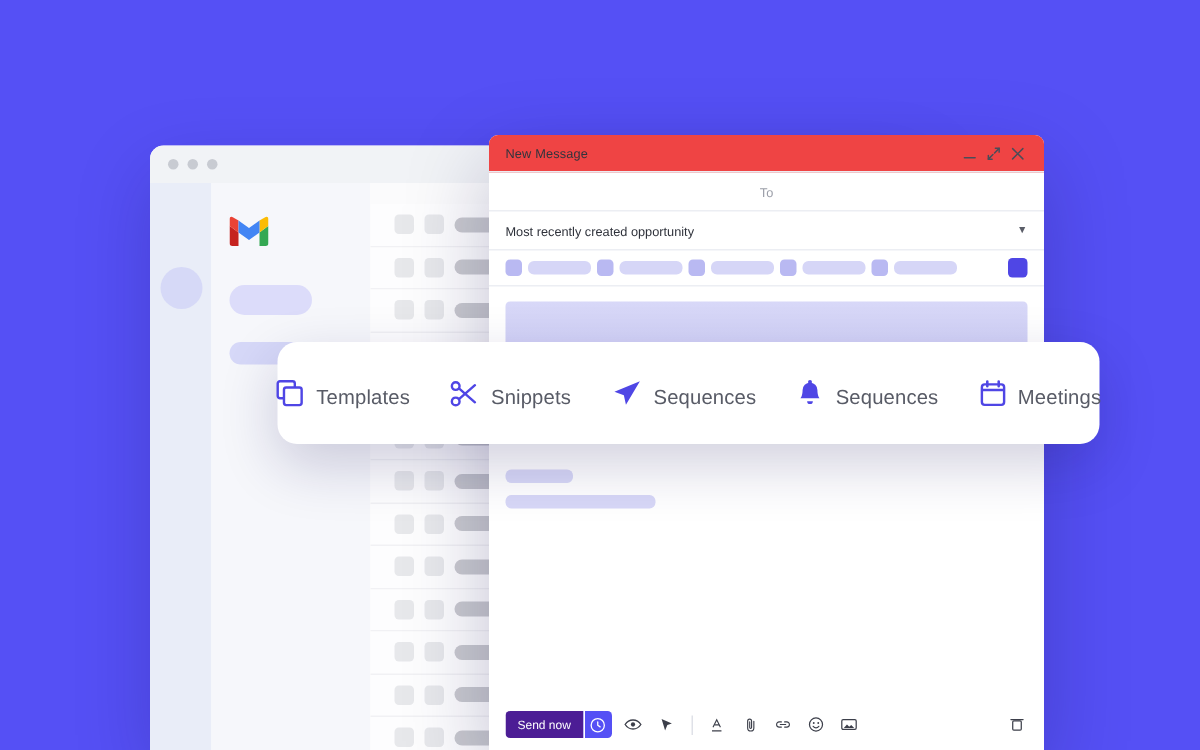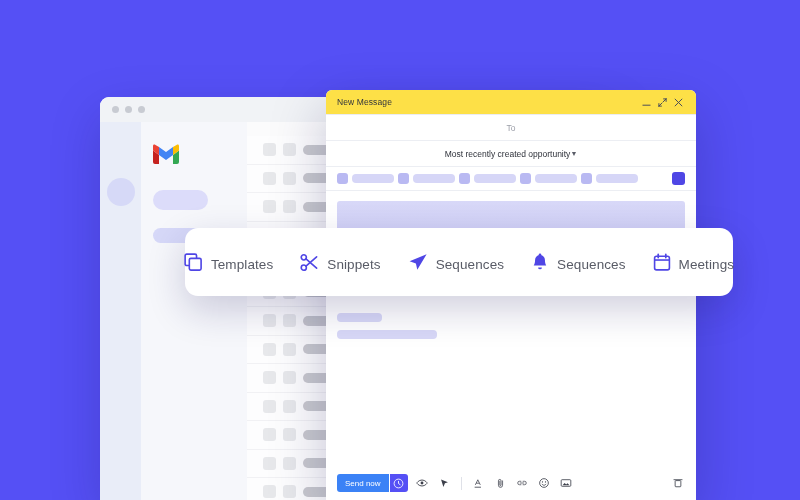--- a/index.html
+++ b/index.html
@@ -83,21 +83,21 @@
     width: 370px; height: 410px;
     background: #ffffff;
     border-radius: 6px 6px 0 0;
     box-shadow: 0 20px 55px rgba(20,15,80,.25);
     overflow: hidden;
     display: flex;
     flex-direction: column;
   }
   #compose-header {
     height: 25px;
-    background: #fde047;
+    background: #ef4444;
     display: flex;
     align-items: center;
     padding: 0 10px 0 11px;
     border-bottom: 1px solid #ebecf2;
   }
   #compose-title {
     font-size: 8.5px; color: #31343d; letter-spacing: .1px; flex: 1;
   }
   .winCtl {
     width: 16px; color: #4a4d58;
@@ -108,21 +108,21 @@
   .composeField {
     height: 26px;
     display: flex;
     align-items: center;
     padding: 0 11px;
     border-bottom: 1px solid #eceef3;
     font-size: 8.5px;
     color: #9b9ea8;
     justify-content: center;
   }
-  #field-opportunity { color: #2e313a; justify-content: center; }
+  #field-opportunity { color: #2e313a; justify-content: space-between; }
   #opportunity-caret { color: #5a5d68; font-size: 7px; }
 
   #chip-row {
     height: 24px;
     display: flex;
     align-items: center;
     gap: 4px;
     padding: 0 11px;
     border-bottom: 1px solid #eceef3;
   }
@@ -142,21 +142,21 @@
 
   #compose-footer {
     height: 34px;
     display: flex;
     align-items: center;
     padding: 0 11px;
     gap: 7px;
   }
   #send-group { display: flex; align-items: stretch; border-radius: 3px; overflow: hidden; }
   #send-now-button {
-    background: #3b82f6; color: #fff;
+    background: #4c1d95; color: #fff;
     font-size: 8px; padding: 0 8px;
     display: flex; align-items: center;
     height: 18px;
   }
   #send-schedule-button {
     background: #5550f5;
     width: 19px; height: 18px;
     display: flex; align-items: center; justify-content: center;
     border-left: 1px solid #ffffff;
   }

